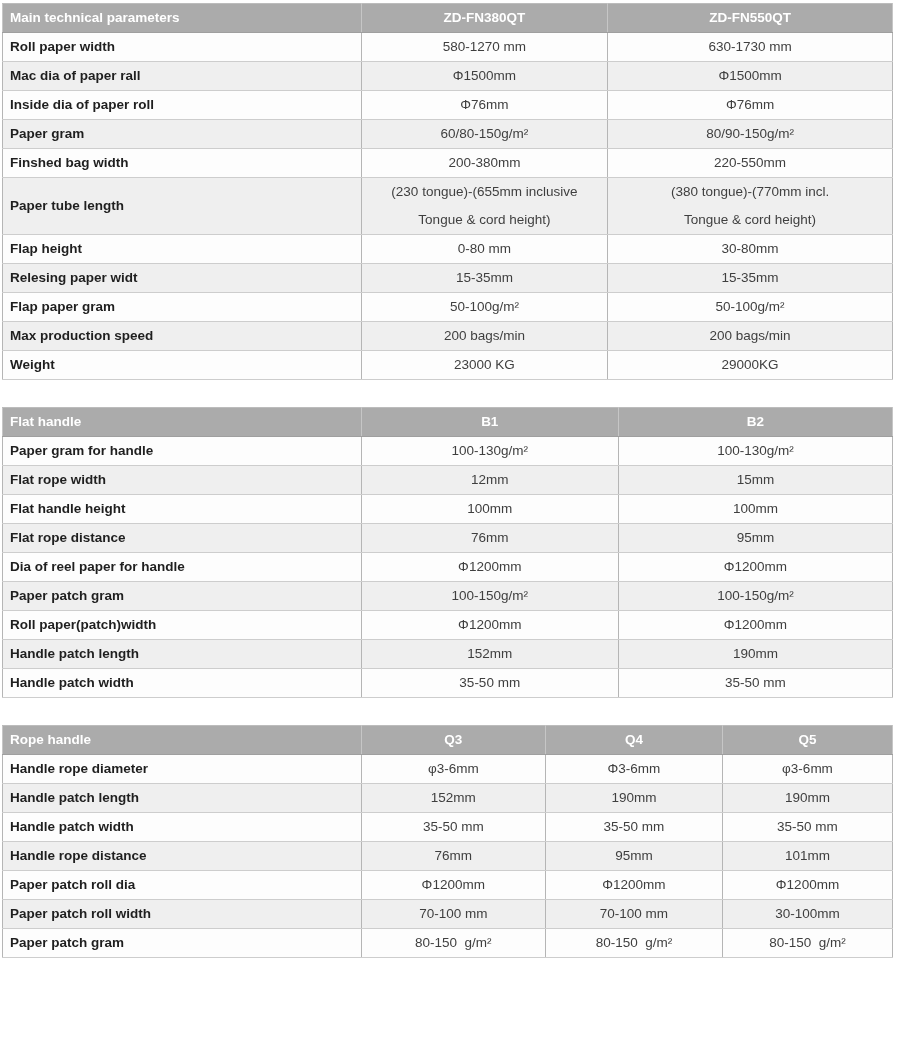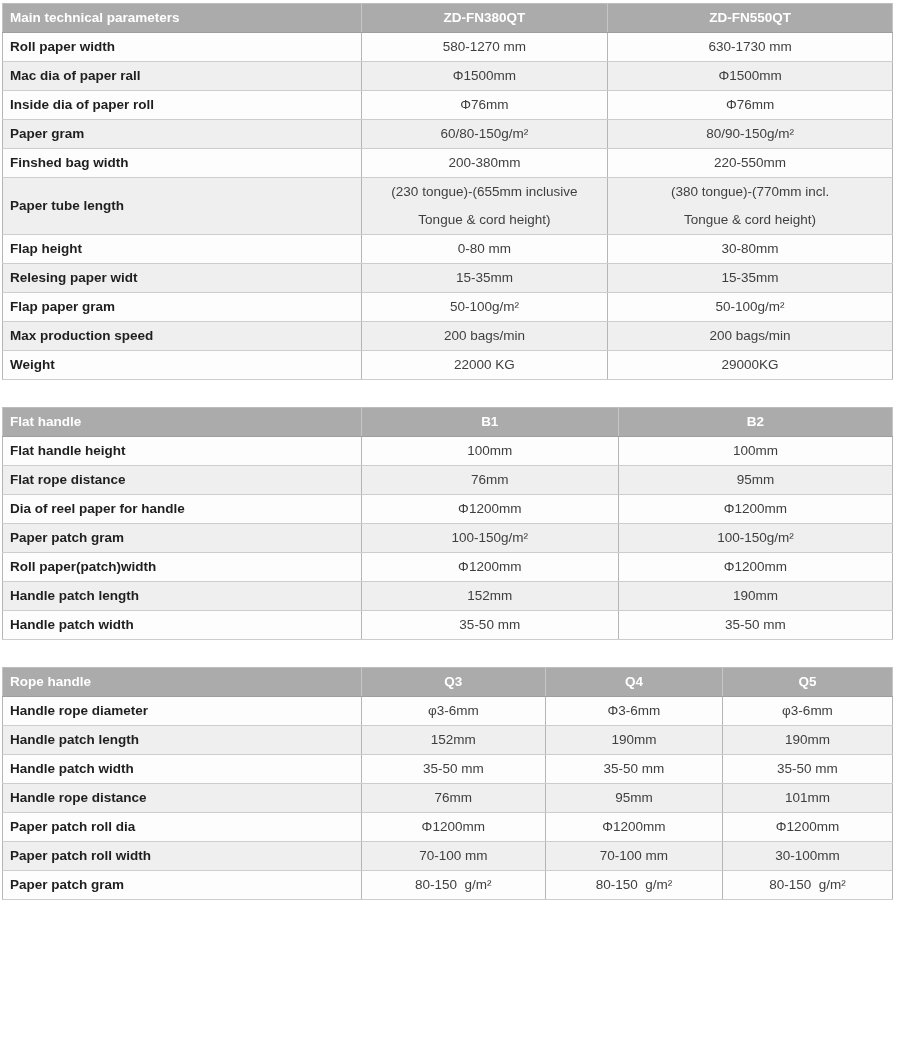--- a/index.html
+++ b/index.html
@@ -120,40 +120,50 @@
           <td class="val">50-100g/m²</td>
           <td class="val">50-100g/m²</td>
         </tr>
         <tr>
           <td class="lbl">Max production speed</td>
           <td class="val">200 bags/min</td>
           <td class="val">200 bags/min</td>
         </tr>
         <tr>
           <td class="lbl">Weight</td>
-          <td class="val">22000 KG</td>
+          <td class="val">23000 KG</td>
           <td class="val">29000KG</td>
         </tr>
       </tbody>
   </table>
 
   <table class="spec" id="table-1">
     <colgroup>
       <col style="width:40.3%">
         <col style="width:28.9%">
         <col style="width:30.8%">
     </colgroup>
     <thead>
       <tr>
         <th class="title">Flat handle</th>
         <th>B1</th>
         <th>B2</th>
       </tr>
     </thead>
     <tbody>
+        <tr>
+          <td class="lbl">Paper gram for handle</td>
+          <td class="val">100-130g/m²</td>
+          <td class="val">100-130g/m²</td>
+        </tr>
+        <tr>
+          <td class="lbl">Flat rope width</td>
+          <td class="val">12mm</td>
+          <td class="val">15mm</td>
+        </tr>
         <tr>
           <td class="lbl">Flat handle height</td>
           <td class="val">100mm</td>
           <td class="val">100mm</td>
         </tr>
         <tr>
           <td class="lbl">Flat rope distance</td>
           <td class="val">76mm</td>
           <td class="val">95mm</td>
         </tr>

